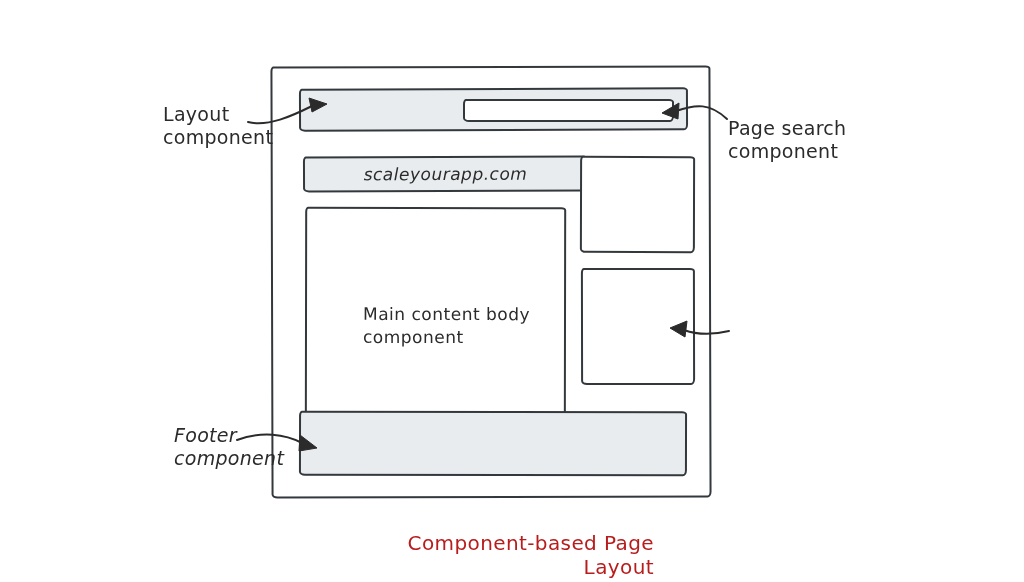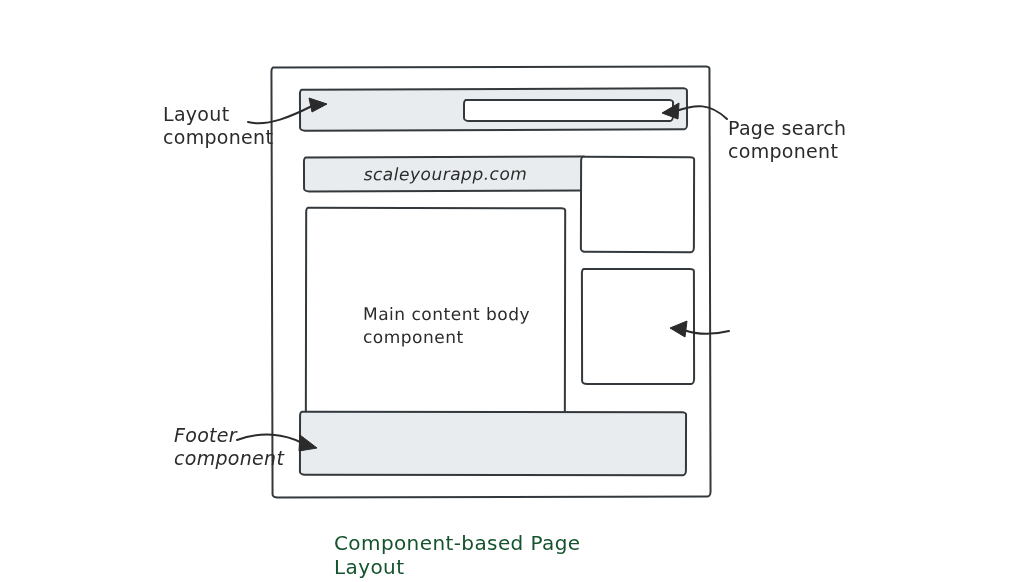--- a/index.html
+++ b/index.html
@@ -59,24 +59,24 @@
     letter-spacing: 0.3px;
   }
   .lbl-header      { left: 163px; top: 103px; }
   .lbl-site-search { left: 728px; top: 117px; }
   .lbl-ad          { left: 729px; top: 324px; }
   .lbl-footer      { left: 174px; top: 424px; font-style: italic; }
 
   .caption {
     position: absolute;
     left: 334px; top: 531px; width: 320px;
-    text-align: left;
+    text-align: right;
     font-size: 20px;
     letter-spacing: 0.4px;
-    color: #14532d;
+    color: #b91c1c;
   }
   .arrow-layer {
     position: absolute;
     left: 0; top: 0; width: 1024px; height: 582px;
     pointer-events: none;
   }
   .arrow-layer path {
     fill: none;
     stroke: #2b2b2b;
     stroke-width: 2;

